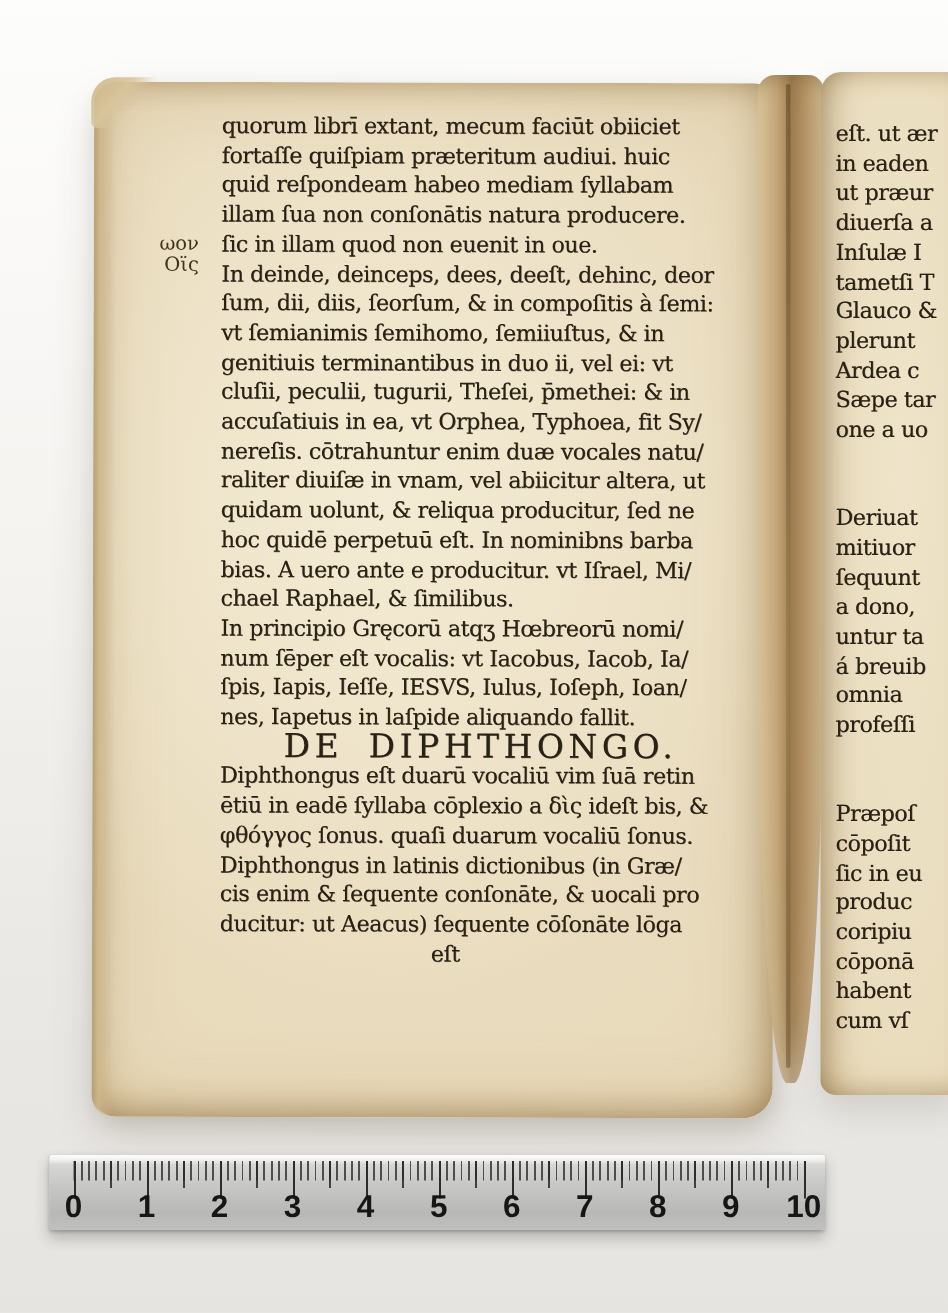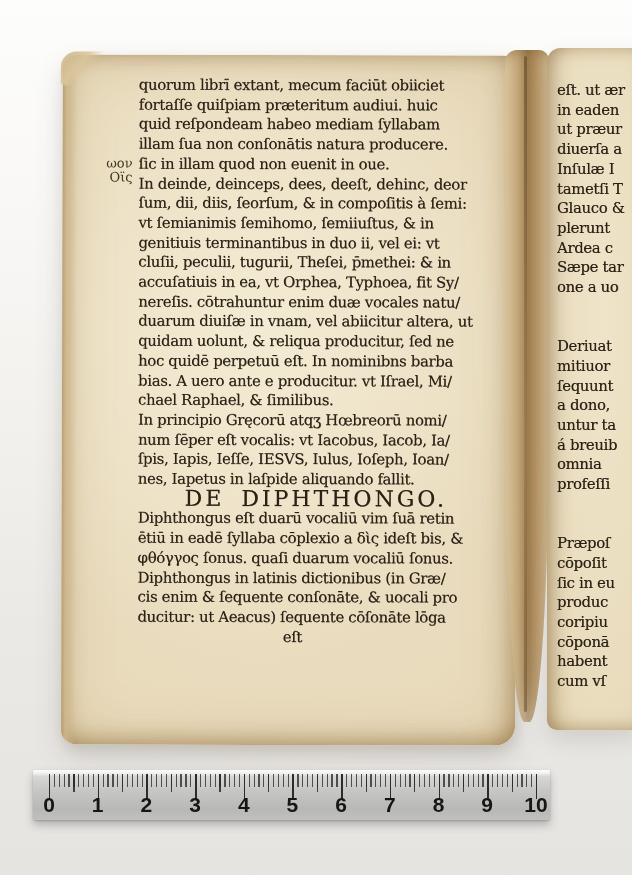--- a/index.html
+++ b/index.html
@@ -38,21 +38,21 @@
   .margin-note{
     position:absolute;left:24px;top:102px;width:46px;
     font-size:13px;line-height:14px;color:#41331f;
     text-align:right;
   }
   .text-block{
     position:absolute;left:76px;top:20px;width:356px;
     color:#2a2115;font-size:14.8px;line-height:19.7px;letter-spacing:-0.3px;
     text-shadow:0.3px 0.3px 0 rgba(42,33,21,.55);
   }
-  .text-block .line{min-height:19.7px;white-space:nowrap;}
+  .text-block .line{min-height:19.7px;white-space:nowrap;margin-left:9px;}
   .text-block .line.heading{
     text-align:center;font-size:22px;letter-spacing:3px;word-spacing:7px;
   }
   .text-block .line.catchword{text-align:center;padding-right:46px;}
   
   .gutter{
     position:absolute;left:505px;top:50px;width:44px;height:672px;
     background:linear-gradient(90deg,#dcc69c 0%,#c2a577 30%,#9c7d50 52%,#b2placeholder 0, #b79566 72%,#d5be93 100%);
     background:linear-gradient(90deg,#dcc69c 0%,#c2a577 30%,#9c7d50 52%,#b79566 72%,#d5be93 100%);
     border-radius:12px 10px 45% 45%;
@@ -117,21 +117,21 @@
         <div class="line body">quid reſpondeam habeo mediam ſyllabam</div>
         <div class="line body">illam ſua non conſonātis natura producere.</div>
         <div class="line body">ſic in illam quod non euenit in oue.</div>
         <div class="line body">In deinde, deinceps, dees, deeſt, dehinc, deor</div>
         <div class="line body">ſum, dii, diis, ſeorſum, &amp; in compoſitis à ſemi:</div>
         <div class="line body">vt ſemianimis ſemihomo, ſemiiuſtus, &amp; in</div>
         <div class="line body">genitiuis terminantibus in duo ii, vel ei: vt</div>
         <div class="line body">cluſii, peculii, tugurii, Theſei, p̄methei: &amp; in</div>
         <div class="line body">accuſatiuis in ea, vt Orphea, Typhoea, fit Sy/</div>
         <div class="line body">nereſis. cōtrahuntur enim duæ vocales natu/</div>
-        <div class="line body">duarum diuiſæ in vnam, vel abiicitur altera, ut</div>
+        <div class="line body">raliter diuiſæ in vnam, vel abiicitur altera, ut</div>
         <div class="line body">quidam uolunt, &amp; reliqua producitur, ſed ne</div>
         <div class="line body">hoc quidē perpetuū eſt. In nominibns barba</div>
         <div class="line body">bias. A uero ante e producitur. vt Iſrael, Mi/</div>
         <div class="line body">chael Raphael, &amp; ſimilibus.</div>
         <div class="line body">In principio Gręcorū atqʒ Hœbreorū nomi/</div>
         <div class="line body">num ſēper eſt vocalis: vt Iacobus, Iacob, Ia/</div>
         <div class="line body">ſpis, Iapis, Ieſſe, IESVS, Iulus, Ioſeph, Ioan/</div>
         <div class="line body">nes, Iapetus in laſpide aliquando fallit.</div>
         <div class="line heading">DE DIPHTHONGO.</div>
         <div class="line body">Diphthongus eſt duarū vocaliū vim ſuā retin</div>

